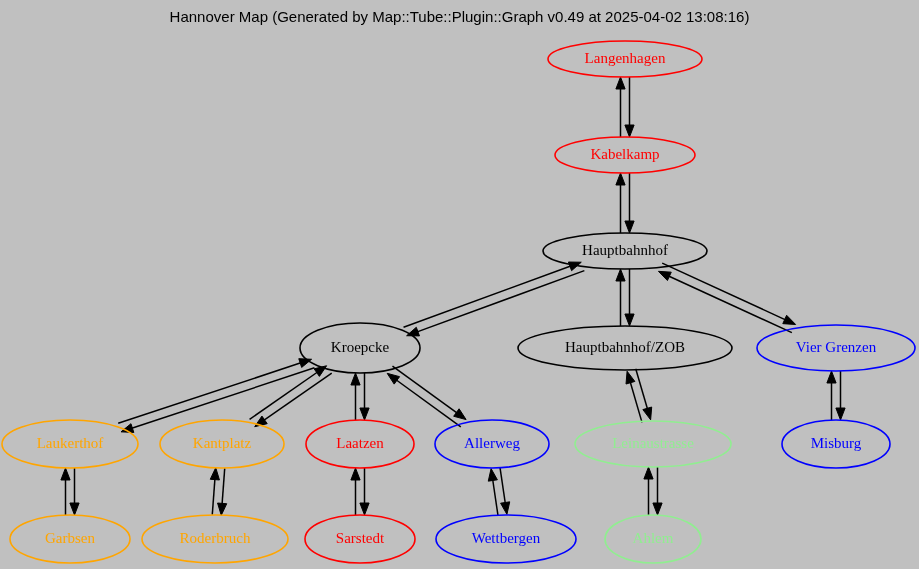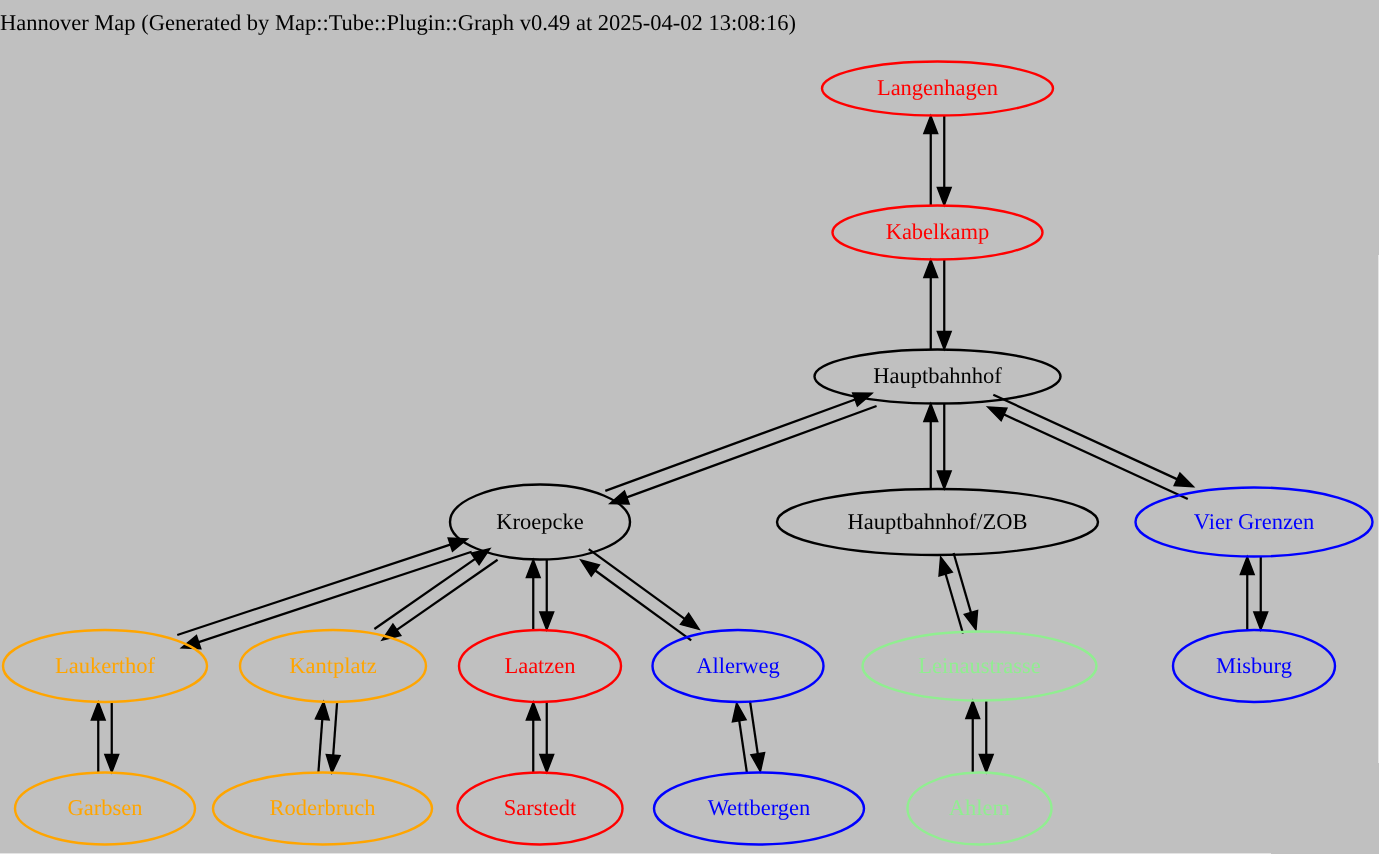--- a/index.html
+++ b/index.html
@@ -13,23 +13,24 @@
     height: 569px;
     background: #c0c0c0;
     overflow: hidden;
     font-family: "Liberation Serif", "DejaVu Serif", serif;
   }
   #graph-title {
     position: absolute;
     top: 8px;
     left: 0;
     width: 919px;
+    text-align: center;
     font-size: 15px;
     color: #000000;
-    font-family: Liberation Serif, serif;
+    font-family: Liberation Sans, sans-serif;
     white-space: nowrap;
   }
   #graph-svg {
     position: absolute;
     top: 0;
     left: 0;
   }
   .node-label {
     font-family: "Liberation Serif", "DejaVu Serif", serif;
     font-size: 15px;

